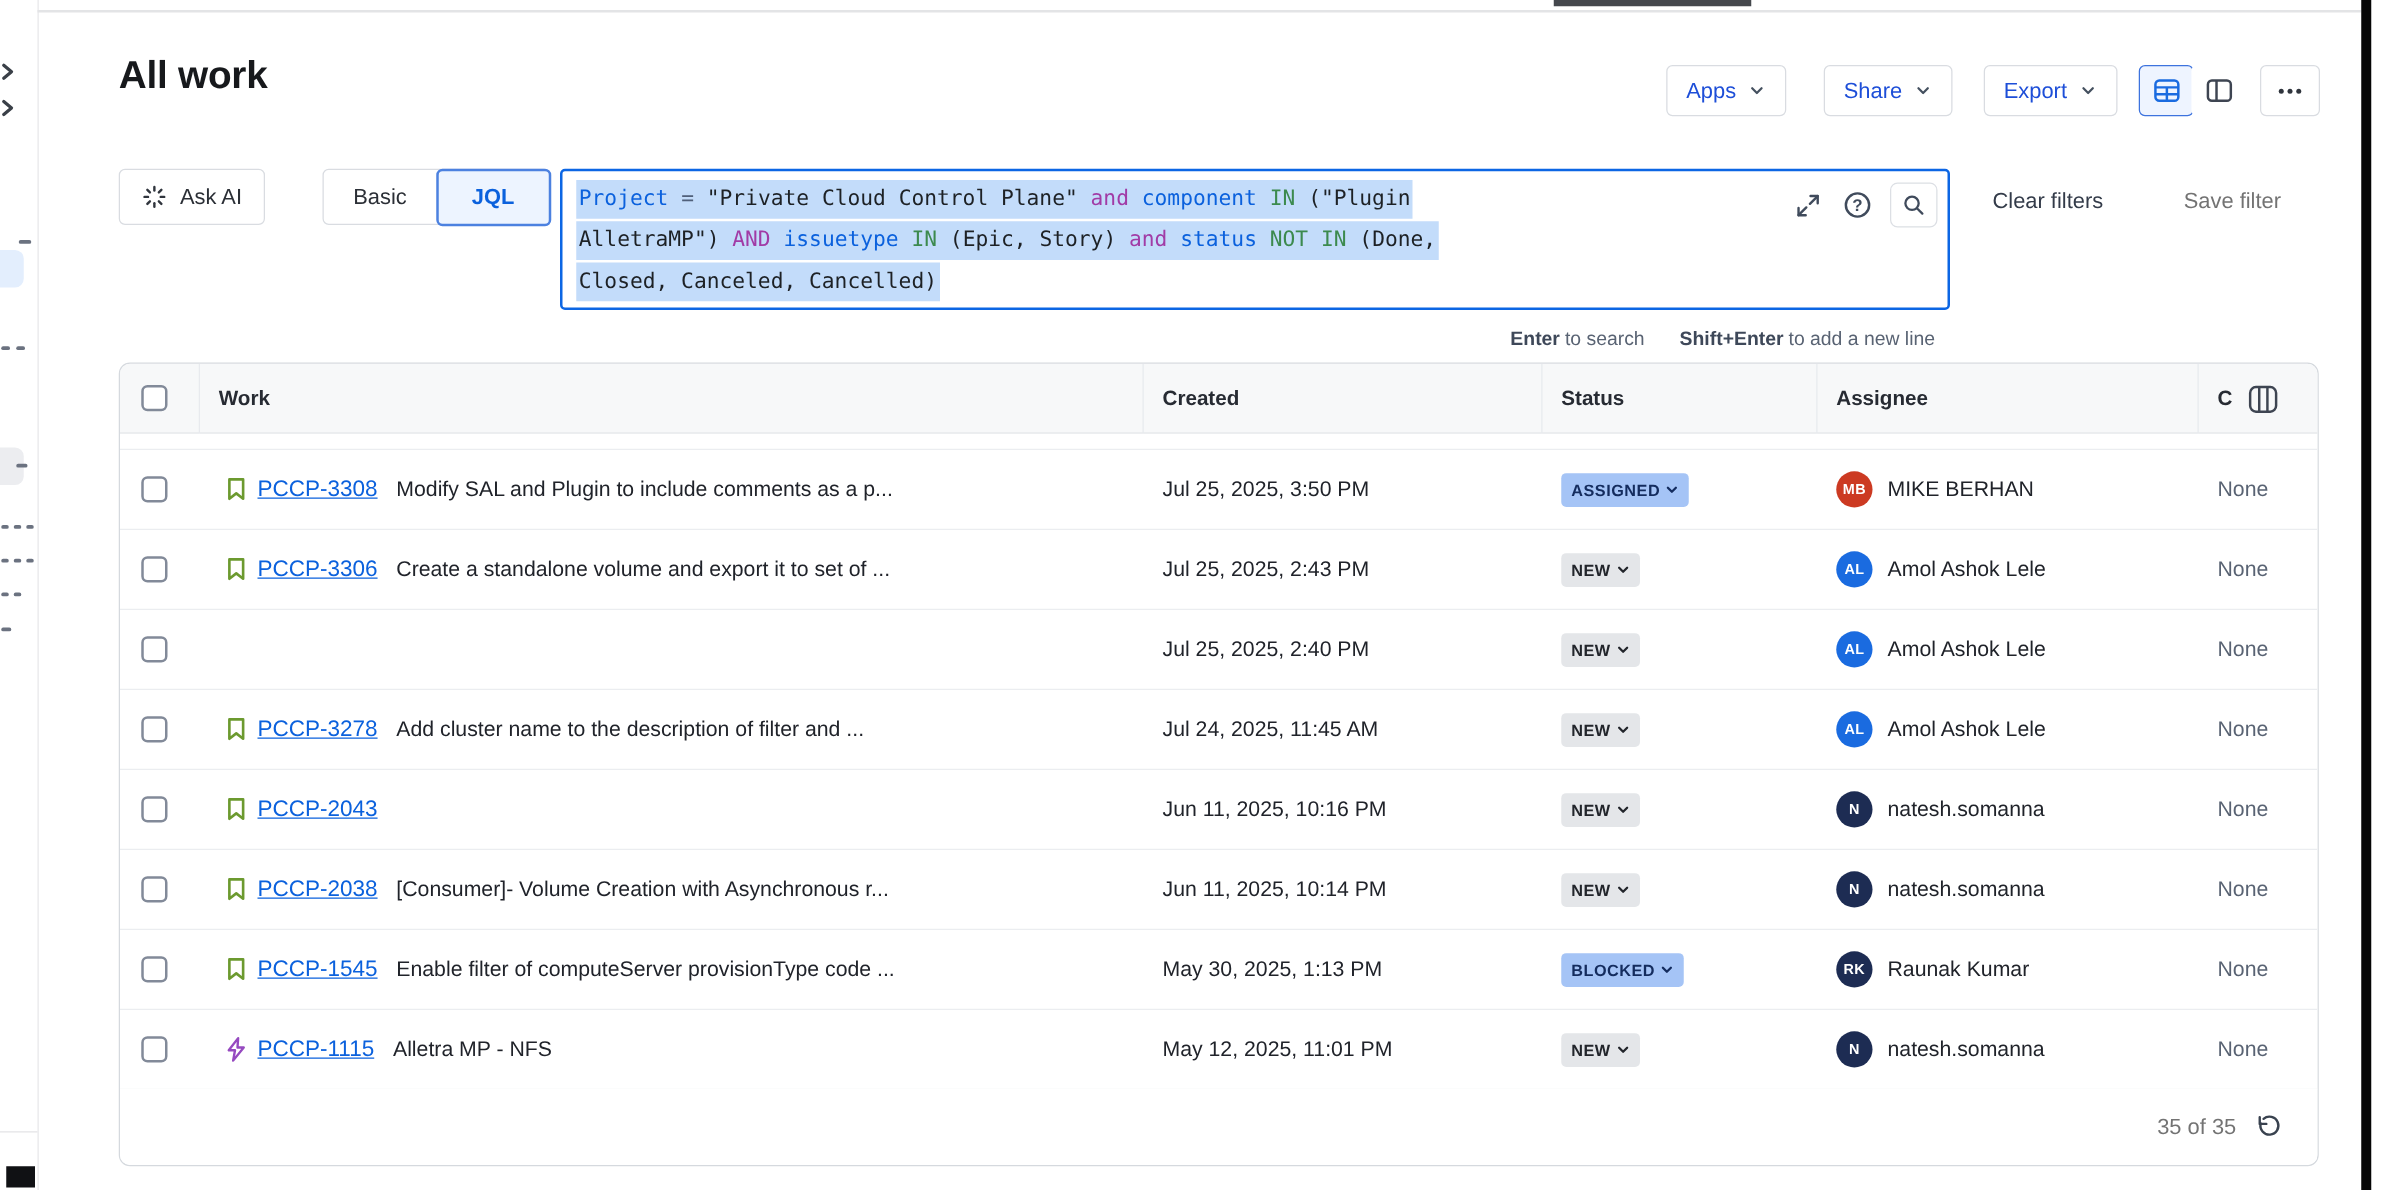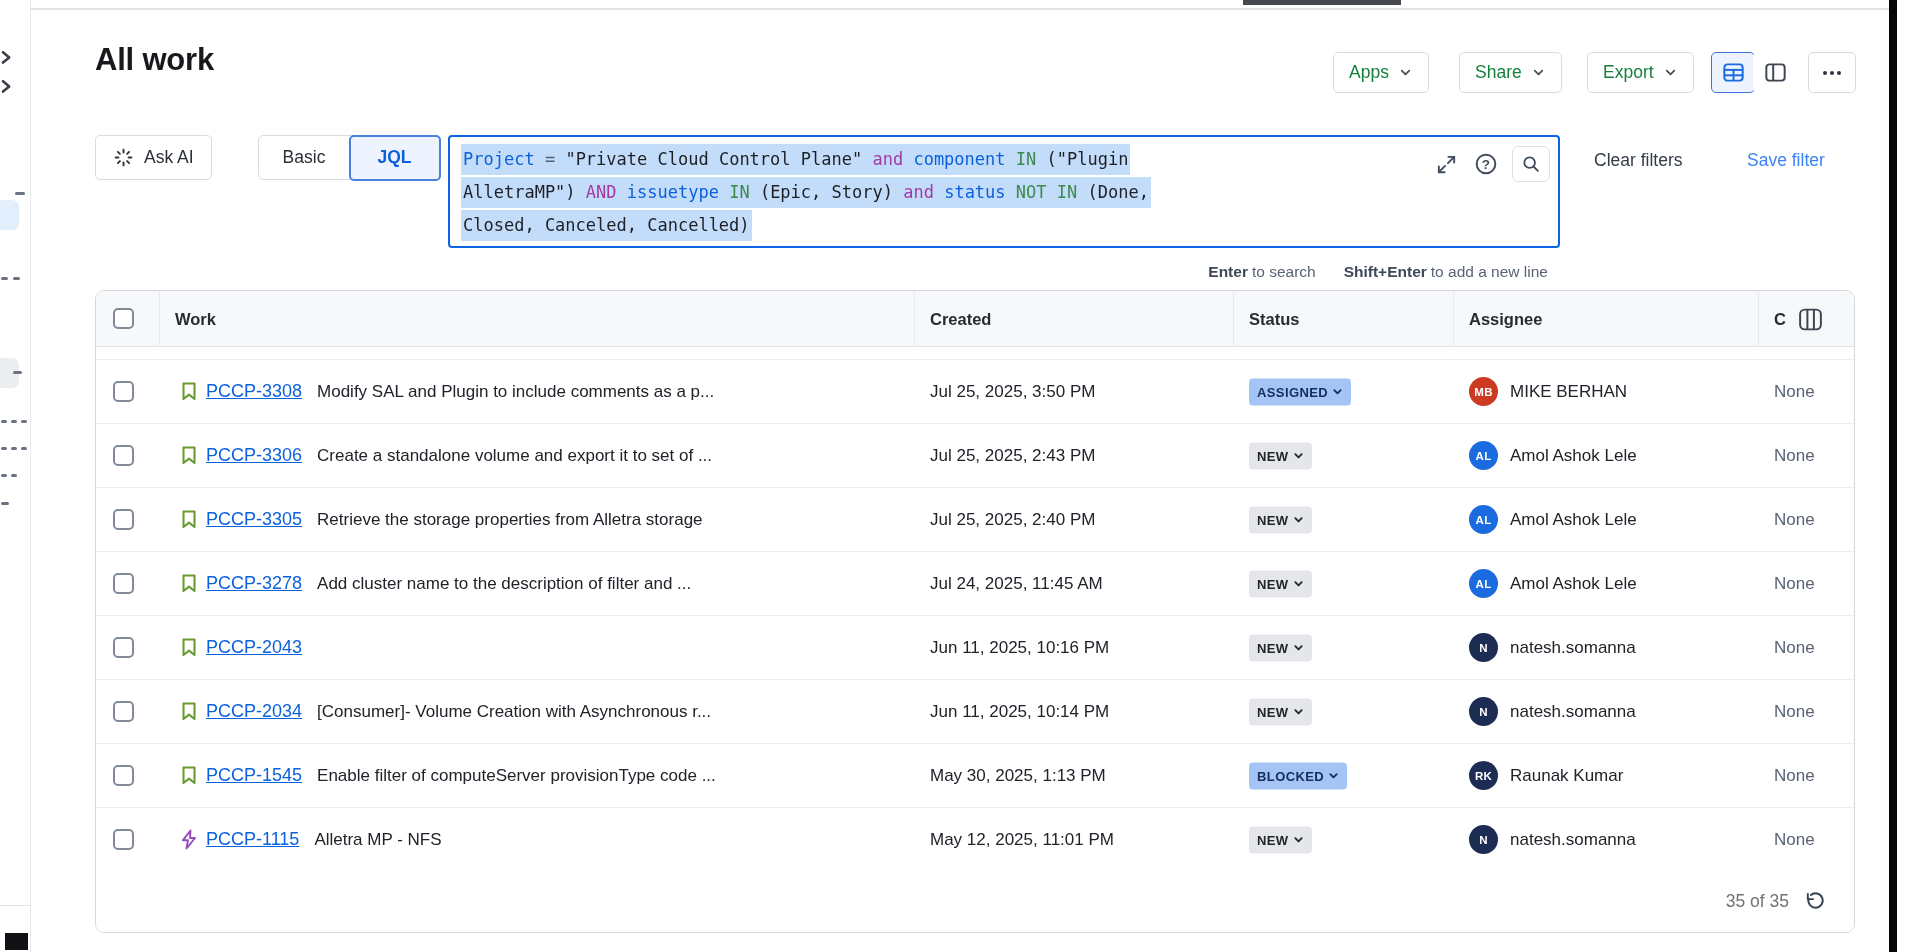--- a/index.html
+++ b/index.html
@@ -19,21 +19,21 @@
   .topline{position:absolute;left:30px;top:8px;width:1859px;height:2px;background:#E3E4E6;}
   .topdark{position:absolute;left:1243px;top:0;width:158px;height:5px;background:#45484D;}
   .rightbar{position:absolute;left:1889px;top:0;width:8px;height:952px;background:#060606;}
 
   
   .page-title{position:absolute;left:95px;top:42px;margin:0;font-size:31px;font-weight:700;color:#17191C;letter-spacing:-0.2px;}
 
   
   .btn{position:absolute;top:52px;height:41px;display:inline-flex;align-items:center;gap:9px;
        padding:0 15px;border:1.5px solid #D9DCE1;border-radius:5px;background:#fff;
-       font-size:17.5px;font-weight:500;color:#15803d;cursor:pointer;box-sizing:border-box;}
+       font-size:17.5px;font-weight:500;color:#1d4ed8;cursor:pointer;box-sizing:border-box;}
   .icon-btn{position:absolute;top:52px;height:41px;width:44px;display:inline-flex;align-items:center;justify-content:center;
        border:1.5px solid transparent;border-radius:5px;background:#fff;cursor:pointer;box-sizing:border-box;}
   .icon-btn.active{border-color:#3D73DE;background:#EEF4FF;}
   .icon-btn.bordered{border-color:#D9DCE1;}
 
   
   .fbtn{position:absolute;top:135px;height:45px;display:inline-flex;align-items:center;gap:10px;
         padding:0 17px;border:1.5px solid #D9DCE1;border-radius:5px;background:#fff;
         font-size:17.5px;font-weight:500;color:#2B2F36;cursor:pointer;box-sizing:border-box;}
   .mode-group{position:absolute;left:258px;top:135px;width:182px;height:45px;border:1.5px solid #D9DCE1;
@@ -51,21 +51,21 @@
         font-size:17px;line-height:33px;}
   .jql-sel{background:#C3DCFA;padding:5px 2px 6px 2px;}
   .tk-field{color:#0B61DD}.tk-eq{color:#50607A}.tk-value{color:#1D2125}
   .tk-kw{color:#A13BA6}.tk-in{color:#3C8A4E}
   .jql-icons{position:absolute;top:9px;right:8px;display:flex;align-items:center;gap:12px;}
   .jql-iconbtn{width:28px;height:28px;display:flex;align-items:center;justify-content:center;cursor:pointer;background:transparent;border:none;padding:0;}
   .jql-searchbtn{width:38px;height:36px;display:flex;align-items:center;justify-content:center;cursor:pointer;
         background:#fff;border:1.5px solid #DCDFE4;border-radius:6px;box-sizing:border-box;}
 
   .clear-filters{position:absolute;left:1594px;top:150px;font-size:17.5px;font-weight:500;color:#333B49;cursor:pointer;background:none;border:none;padding:0;font-family:inherit;}
-  .save-filter{position:absolute;left:1747px;top:150px;font-size:17.5px;font-weight:500;color:#3b82f6;cursor:pointer;background:none;border:none;padding:0;font-family:inherit;}
+  .save-filter{position:absolute;left:1747px;top:150px;font-size:17.5px;font-weight:500;color:#737373;cursor:pointer;background:none;border:none;padding:0;font-family:inherit;}
 
   .hint{position:absolute;top:263px;right:364px;display:flex;gap:28px;font-size:15.5px;color:#596373;}
   .hint b{color:#3E4859;font-weight:700;margin-right:4px;}
 
   
   .table{position:absolute;left:95px;top:290px;width:1760px;height:643px;border:1.5px solid #D5D9DE;
         border-radius:9px;background:#fff;box-sizing:border-box;overflow:hidden;}
   .thead{position:absolute;left:0;top:0;right:0;height:56px;background:#F7F8F9;border-bottom:1.5px solid #DFE2E6;box-sizing:border-box;}
   .th{position:absolute;top:0;height:56px;line-height:56px;font-size:16.5px;font-weight:700;color:#272B33;}
   .col-div{position:absolute;top:0;width:1px;height:581px;background:#E8EAEE;}
@@ -292,27 +292,20 @@
             </svg>
           </span>
           <span class="assignee">
             <span class="avatar" style="background: rgb(26, 107, 224);">AL</span>
             <span class="aname">Amol Ashok Lele</span>
           </span>
           <span class="cellmid" style="left:1678px;color:#596373">None</span>
         </div>
         <div class="trow">
           <span class="cb"></span>
-          <span class="workcell">
-            <svg width="18" height="21" viewBox="0 0 18 21">
-              <path d="M3.5 2.5h11v15.5l-5.5-4.3-5.5 4.3z" fill="none" stroke="#6C9A2F" stroke-width="2.1" stroke-linejoin="round"></path>
-            </svg>
-            <a class="key">PCCP-3305</a>
-            <span class="summary">Retrieve the storage properties from Alletra storage</span>
-          </span>
           <span class="cellmid" style="left:834px">Jul 25, 2025, 2:40 PM</span>
           <span class="badge gray">
             <span>NEW</span>
             <svg width="11" height="11" viewBox="0 0 12 12">
               <path d="M2.5 4l3.5 3.5L9.5 4" fill="none" stroke="#22252B" stroke-width="2" stroke-linecap="round" stroke-linejoin="round"></path>
             </svg>
           </span>
           <span class="assignee">
             <span class="avatar" style="background: rgb(26, 107, 224);">AL</span>
             <span class="aname">Amol Ashok Lele</span>
@@ -361,21 +354,21 @@
             <span class="aname">natesh.somanna</span>
           </span>
           <span class="cellmid" style="left:1678px;color:#596373">None</span>
         </div>
         <div class="trow">
           <span class="cb"></span>
           <span class="workcell">
             <svg width="18" height="21" viewBox="0 0 18 21">
               <path d="M3.5 2.5h11v15.5l-5.5-4.3-5.5 4.3z" fill="none" stroke="#6C9A2F" stroke-width="2.1" stroke-linejoin="round"></path>
             </svg>
-            <a class="key">PCCP-2034</a>
+            <a class="key">PCCP-2038</a>
             <span class="summary">[Consumer]- Volume Creation with Asynchronous r...</span>
           </span>
           <span class="cellmid" style="left:834px">Jun 11, 2025, 10:14 PM</span>
           <span class="badge gray">
             <span>NEW</span>
             <svg width="11" height="11" viewBox="0 0 12 12">
               <path d="M2.5 4l3.5 3.5L9.5 4" fill="none" stroke="#22252B" stroke-width="2" stroke-linecap="round" stroke-linejoin="round"></path>
             </svg>
           </span>
           <span class="assignee">

